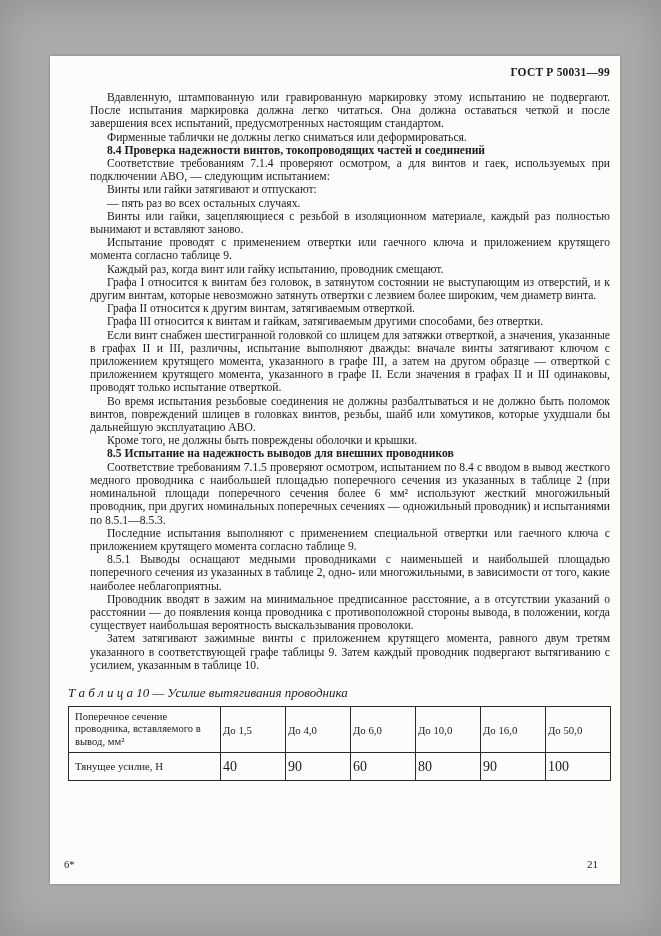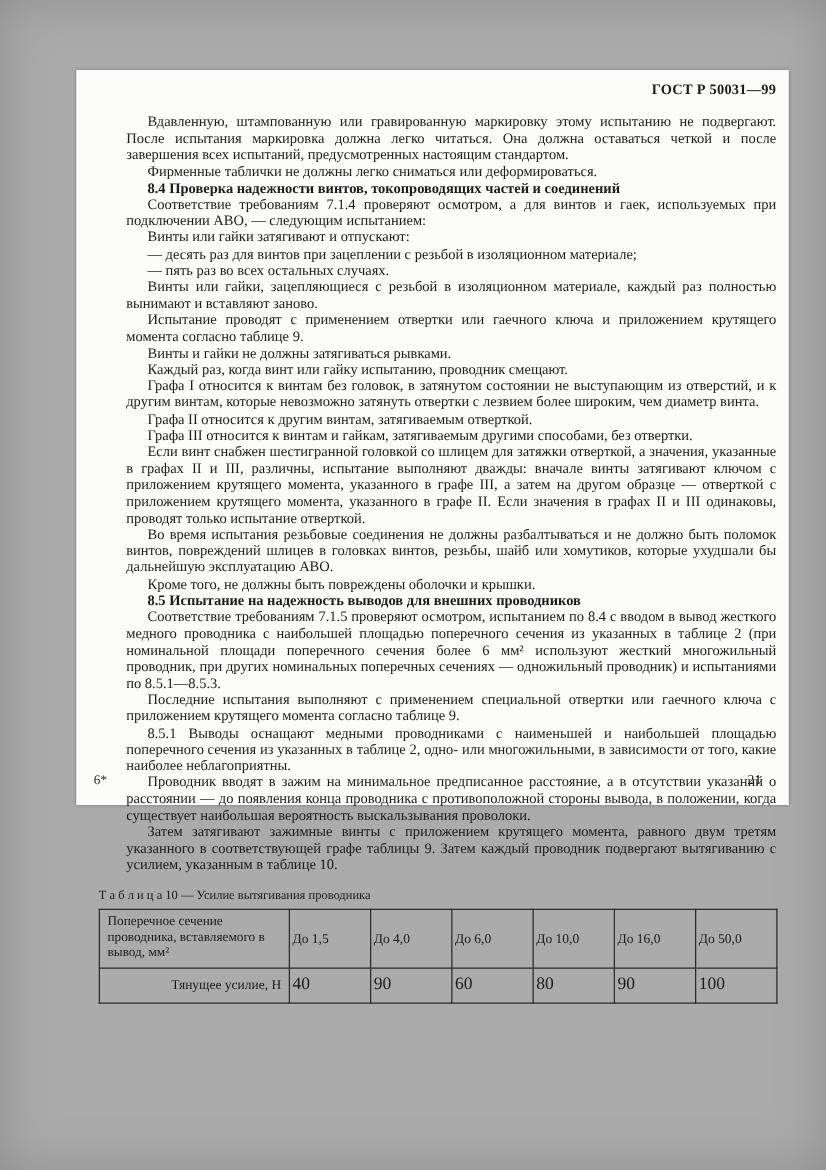--- a/index.html
+++ b/index.html
@@ -10,22 +10,22 @@
     overflow:hidden;
   }
   .scan {
     position:relative;
     width:661px; height:936px;
     background:#ababab;
     box-shadow: inset 0 0 40px rgba(90,90,90,.35);
   }
   .sheet {
     position:absolute;
-    left:61px; top:56px;
-    width:570px; height:588px;
+    left:50px; top:56px;
+    width:570px; height:828px;
     background:#fcfcfb;
     box-shadow:0 0 3px rgba(0,0,0,.25);
   }
   .content {
     padding:10px 10px 0 40px;
     color:#1b1b1b;
   }
   .doc-code {
     text-align:right;
     font-weight:bold;
@@ -35,38 +35,39 @@
   }
   .para {
     font-size:11.6px;
     line-height:13.2px;
     text-align:justify;
     text-indent:17px;
   }
   .para.bold { font-weight:bold; }
   .para.note { font-size:10.4px; line-height:12.6px; }
   .table-caption {
-    font-size:10px;
+    font-size:13px;
     margin:13px 0 5px -22px;
+    font-style:italic;
   }
   table.pull-table {
     border-collapse:collapse;
     margin-left:-22px;
     width:542px;
     table-layout:fixed;
   }
   table.pull-table td, table.pull-table th {
     border:1px solid #2b2b2b;
     font-weight:normal;
     vertical-align:middle;
   }
   table.pull-table .c-desc { width:152px; text-align:left; padding:4px 6px; font-size:10.6px; line-height:12.4px; }
   table.pull-table .c-val  { width:65px;  text-align:left; padding:4px 2px; font-size:10.8px; }
   table.pull-table tr.data-row td { font-size:14px; height:28px; }
-  table.pull-table tr.data-row td.c-desc { font-size:10.8px;text-align:right; }
+  table.pull-table tr.data-row td.c-desc { font-size:10.8px; }
   .footer {
     position:absolute;
     left:14px; right:22px; bottom:14px;
     display:flex;
     justify-content:space-between;
     align-items:flex-end;
     font-size:10.5px;
     color:#1b1b1b;
   }
   .footer .pg { font-size:11px; }
@@ -78,25 +79,23 @@
   <div class="sheet">
     <div class="content">
 
       <div class="doc-code">ГОСТ Р 50031—99</div>
 
       <p class="para">Вдавленную, штампованную или гравированную маркировку этому испытанию не подвергают. После испытания маркировка должна легко читаться. Она должна оставаться четкой и после завершения всех испытаний, предусмотренных настоящим стандартом.</p>
       <p class="para">Фирменные таблички не должны легко сниматься или деформироваться.</p>
       <p class="para bold">8.4 Проверка надежности винтов, токопроводящих частей и соединений</p>
       <p class="para">Соответствие требованиям 7.1.4 проверяют осмотром, а для винтов и гаек, используемых при подключении АВО, — следующим испытанием:</p>
       <p class="para">Винты или гайки затягивают и отпускают:</p>
-      <p class="para">— десять раз для винтов при зацеплении с резьбой в изоляционном материале;</p>
       <p class="para">— пять раз во всех остальных случаях.</p>
       <p class="para">Винты или гайки, зацепляющиеся с резьбой в изоляционном материале, каждый раз полностью вынимают и вставляют заново.</p>
       <p class="para">Испытание проводят с применением отвертки или гаечного ключа и приложением крутящего момента согласно таблице 9.</p>
-      <p class="para">Винты и гайки не должны затягиваться рывками.</p>
       <p class="para">Каждый раз, когда винт или гайку испытанию, проводник смещают.</p>
       <p class="para">Графа I относится к винтам без головок, в затянутом состоянии не выступающим из отверстий, и к другим винтам, которые невозможно затянуть отвертки с лезвием более широким, чем диаметр винта.</p>
       <p class="para">Графа II относится к другим винтам, затягиваемым отверткой.</p>
       <p class="para">Графа III относится к винтам и гайкам, затягиваемым другими способами, без отвертки.</p>
       <p class="para">Если винт снабжен шестигранной головкой со шлицем для затяжки отверткой, а значения, указанные в графах II и III, различны, испытание выполняют дважды: вначале винты затягивают ключом с приложением крутящего момента, указанного в графе III, а затем на другом образце — отверткой с приложением крутящего момента, указанного в графе II. Если значения в графах II и III одинаковы, проводят только испытание отверткой.</p>
       <p class="para">Во время испытания резьбовые соединения не должны разбалтываться и не должно быть поломок винтов, повреждений шлицев в головках винтов, резьбы, шайб или хомутиков, которые ухудшали бы дальнейшую эксплуатацию АВО.</p>
       <p class="para">Кроме того, не должны быть повреждены оболочки и крышки.</p>
       <p class="para bold">8.5 Испытание на надежность выводов для внешних проводников</p>
       <p class="para">Соответствие требованиям 7.1.5 проверяют осмотром, испытанием по 8.4 с вводом в вывод жесткого медного проводника с наибольшей площадью поперечного сечения из указанных в таблице 2 (при номинальной площади поперечного сечения более 6 мм² используют жесткий многожильный проводник, при других номинальных поперечных сечениях — одножильный проводник) и испытаниями по 8.5.1—8.5.3.</p>
       <p class="para">Последние испытания выполняют с применением специальной отвертки или гаечного ключа с приложением крутящего момента согласно таблице 9.</p>

